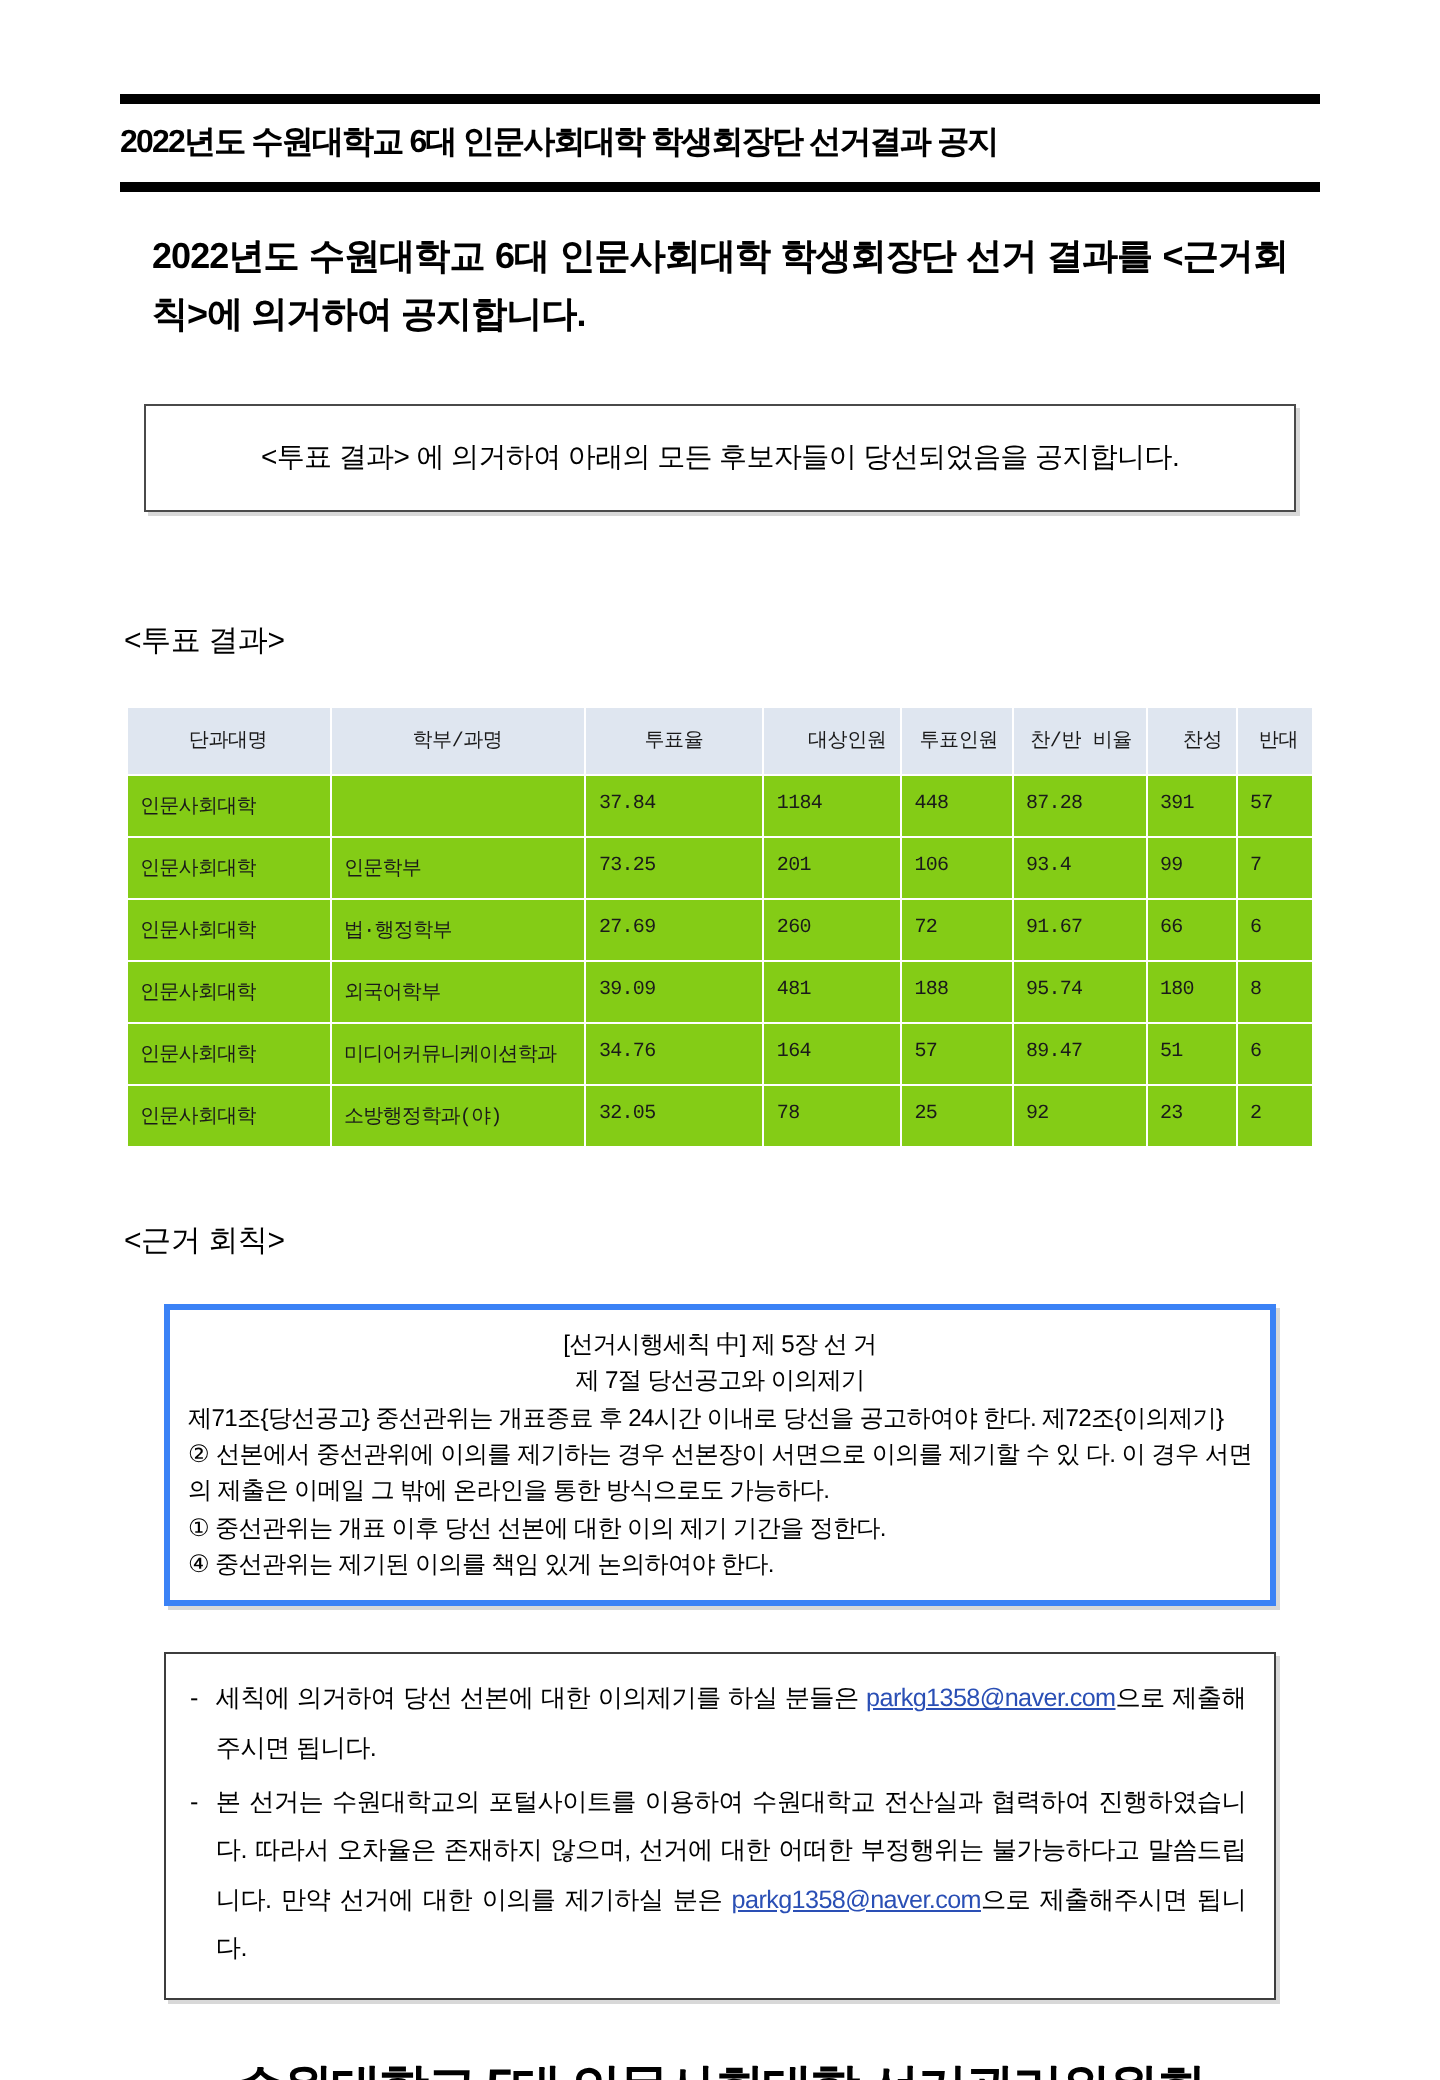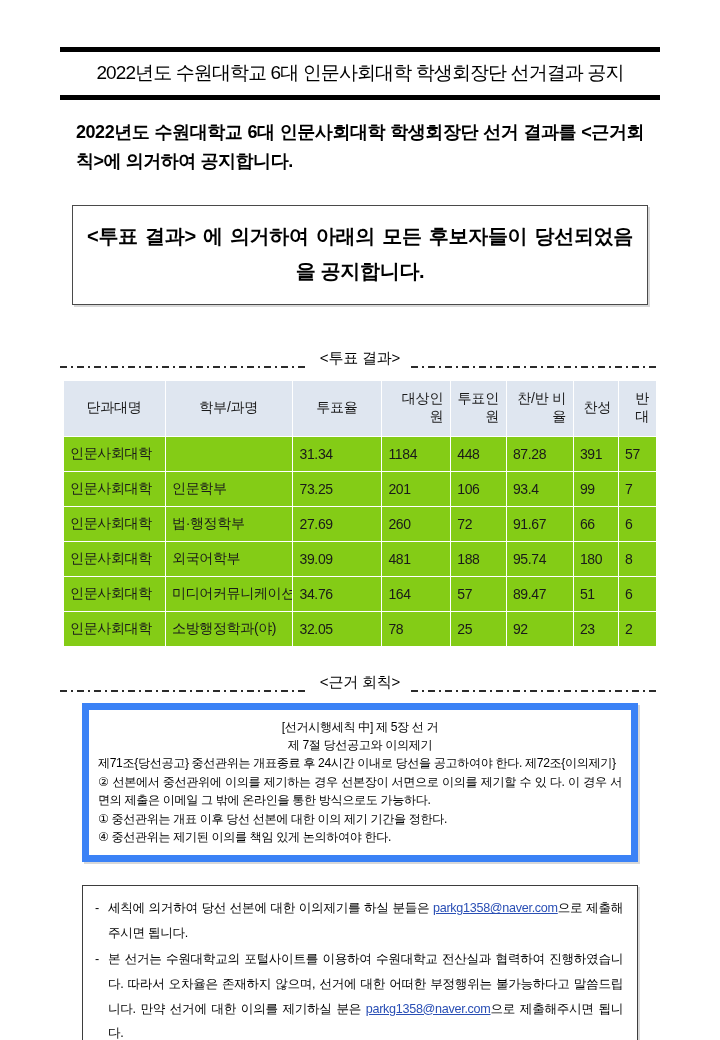--- a/index.html
+++ b/index.html
@@ -24,23 +24,22 @@
 
   
   .title-rule {
     height: 5px;
     background: #000000;
     margin: 0;
   }
   .title-rule.top { margin-top: 47px; }
   .title-rule.bottom { margin-top: 0px; }
   .doc-title {
-    text-align: center;
-    font-size: 19px;
-    font-weight: normal;
+    font-size: 16px;
+    font-weight: bold;
     letter-spacing: -0.9px;
     padding: 10px 0 10px 0;
     line-height: 1.2;
     white-space: nowrap;
   }
 
   
   .intro {
     margin-top: 18px;
     padding: 0 16px 0 16px;
@@ -50,35 +49,35 @@
     letter-spacing: -0.45px;
     text-align: justify;
   }
 
   
   .announce-box {
     margin: 29px 12px 0 12px;
     border: 1px solid #4a4a4a;
     box-shadow: 2px 2px 0 #d8d8d8;
     padding: 13px 14px 15px 14px;
-    font-size: 20px;
+    font-size: 14px;
     line-height: 1.74;
     letter-spacing: -0.3px;
     text-align: justify;
     text-align-last: center;
-    font-weight: bold;
   }
   .announce-box .lead { }
 
   
   .sep {
     display: flex;
-    align-items: flex-end;
+    align-items: flex-start;
     gap: 9px;
     margin-top: 44px;
+    flex-direction: column;
   }
   .sep .dash {
     flex: 1 1 auto;
     height: 0;
     border-top: 2px dashed #2a2a2a;
     
     background-image: none;
   }
   .sep .dash.dashdot {
     border-top: none;
@@ -94,22 +93,23 @@
     letter-spacing: -0.2px;
     white-space: nowrap;
     padding: 0 2px;
   }
 
   
   .table-wrap { margin-top: 12px; padding: 0 3px; }
   table.results {
     width: 100%;
     border-collapse: collapse;
-    font-size: 14px;
+    font-size: 10px;
     table-layout: fixed;
+    font-family: Liberation Mono, monospace;
   }
   table.results col.c-college { width: 17.2%; }
   table.results col.c-dept    { width: 21.5%; }
   table.results col.c-rate    { width: 15.0%; }
   table.results col.c-target  { width: 11.6%; }
   table.results col.c-voters  { width: 9.4%; }
   table.results col.c-ratio   { width: 11.3%; }
   table.results col.c-yes     { width: 7.6%; }
   table.results col.c-no      { width: 6.4%; }
 
@@ -135,21 +135,21 @@
     padding: 8px 4px 8px 6px;
     letter-spacing: -0.35px;
     color: #1a1a1a;
     white-space: nowrap;
     overflow: hidden;
   }
 
   
   .rules-box {
     margin: 11px 22px 0 22px;
-    border: 7px solid #3b82f6;
+    border: 3px solid #3b82f6;
     box-shadow: 2px 2px 0 #d8d8d8;
     padding: 8px 9px 9px 9px;
     font-size: 12.1px;
     line-height: 1.52;
     letter-spacing: -0.35px;
   }
   .rules-box .rule-center { text-align: center; }
   .rules-box .rule-line { text-align: justify; }
 
   
@@ -227,21 +227,21 @@
           <th>투표인원</th>
           <th>찬/반 비율</th>
           <th>찬성</th>
           <th>반대</th>
         </tr>
       </thead>
       <tbody>
         <tr>
           <td>인문사회대학</td>
           <td></td>
-          <td>31.34</td>
+          <td>37.84</td>
           <td>1184</td>
           <td>448</td>
           <td>87.28</td>
           <td>391</td>
           <td>57</td>
         </tr>
         <tr>
           <td>인문사회대학</td>
           <td>인문학부</td>
           <td>73.25</td>

